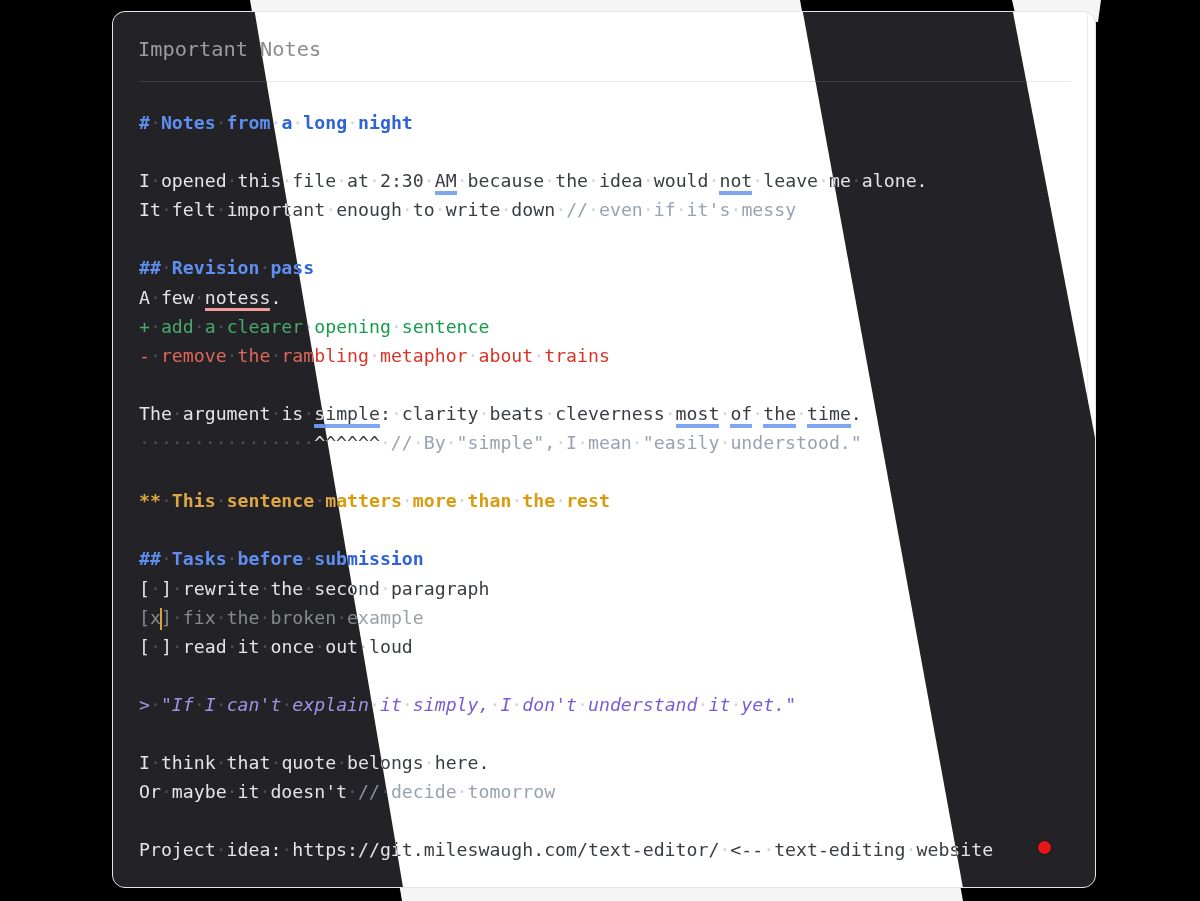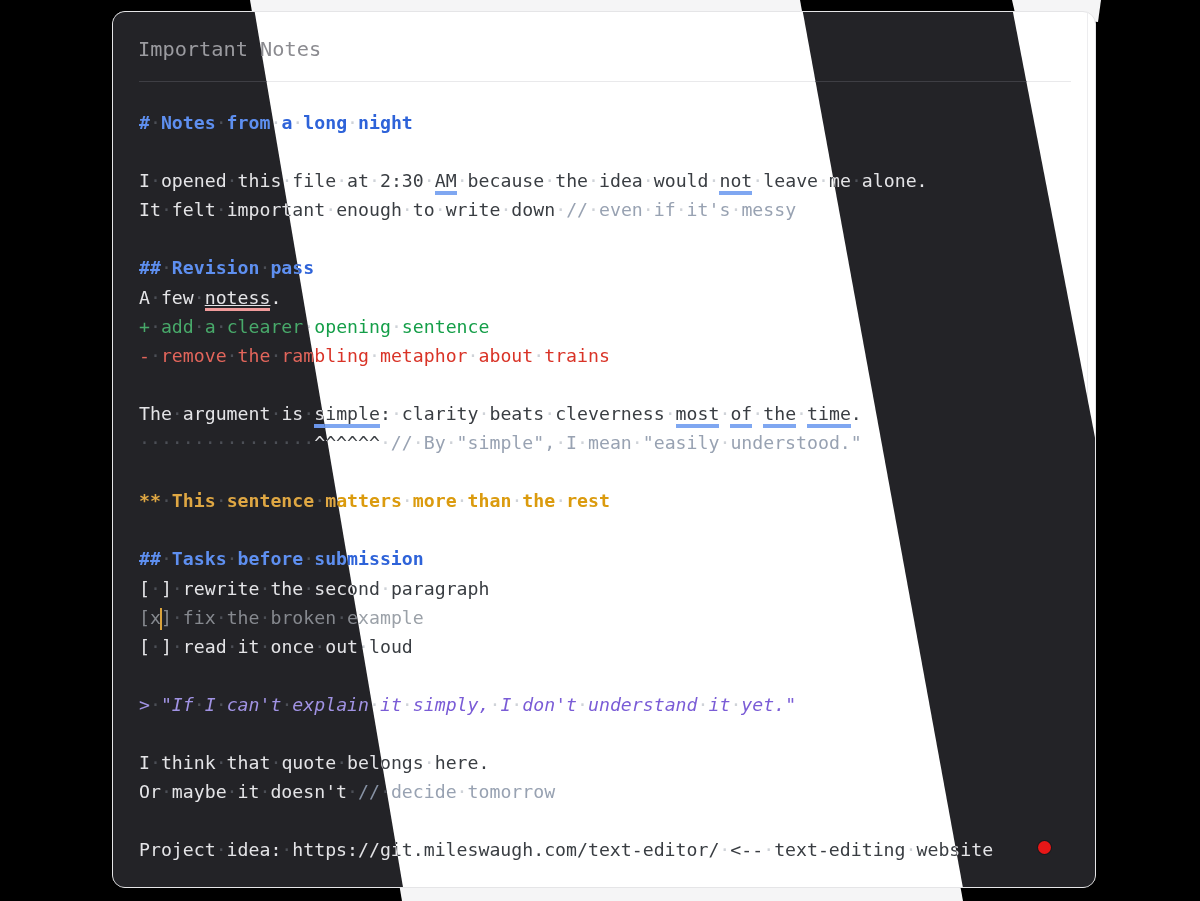--- a/index.html
+++ b/index.html
@@ -17,21 +17,21 @@
   .doc{position:absolute;inset:0;}
   .titlebar{margin:24px 24px 0 25px;font-size:20.3px;line-height:26px;font-weight:500;}
   .light .titlebar{color:var(--l-title);} .dark .titlebar{color:var(--d-title);}
   .divider{height:1px;margin:19px 24px 0 26px;}
   .light .divider{background:var(--l-div);} .dark .divider{background:var(--d-div);}
   .lines{margin-top:26px;padding-left:26px;font-size:18.2px;}
   .line{height:29.1px;line-height:29.1px;white-space:pre;}
   .tok{display:inline;}
   .h{font-weight:bold;} .o{font-weight:bold;} .p{font-style:italic;}
   .u{border-bottom:4px solid;}
-  .s{text-decoration:underline;border-bottom:3.5px solid var(--spell,#f09b9b);}
+  .s{border-bottom:3.5px solid var(--spell,#f09b9b);}
   .caret{display:inline-block;width:2.5px;height:22px;background:var(--caret,#d9a23c);
          vertical-align:middle;margin:0 -1.25px;}
   
   .light{color:var(--l-t);}
   .light .t{color:var(--l-t);}   .light .h{color:var(--l-h);}
   .light .c{color:var(--l-c);}   .light .g{color:var(--l-g);}
   .light .r{color:var(--l-r);}   .light .o{color:var(--l-o);}
   .light .p{color:var(--l-p);}   .light .d{color:var(--l-d);}
   .light .u{color:var(--l-t);border-bottom-color:var(--l-u);}
   .light .s{color:var(--l-t);}

